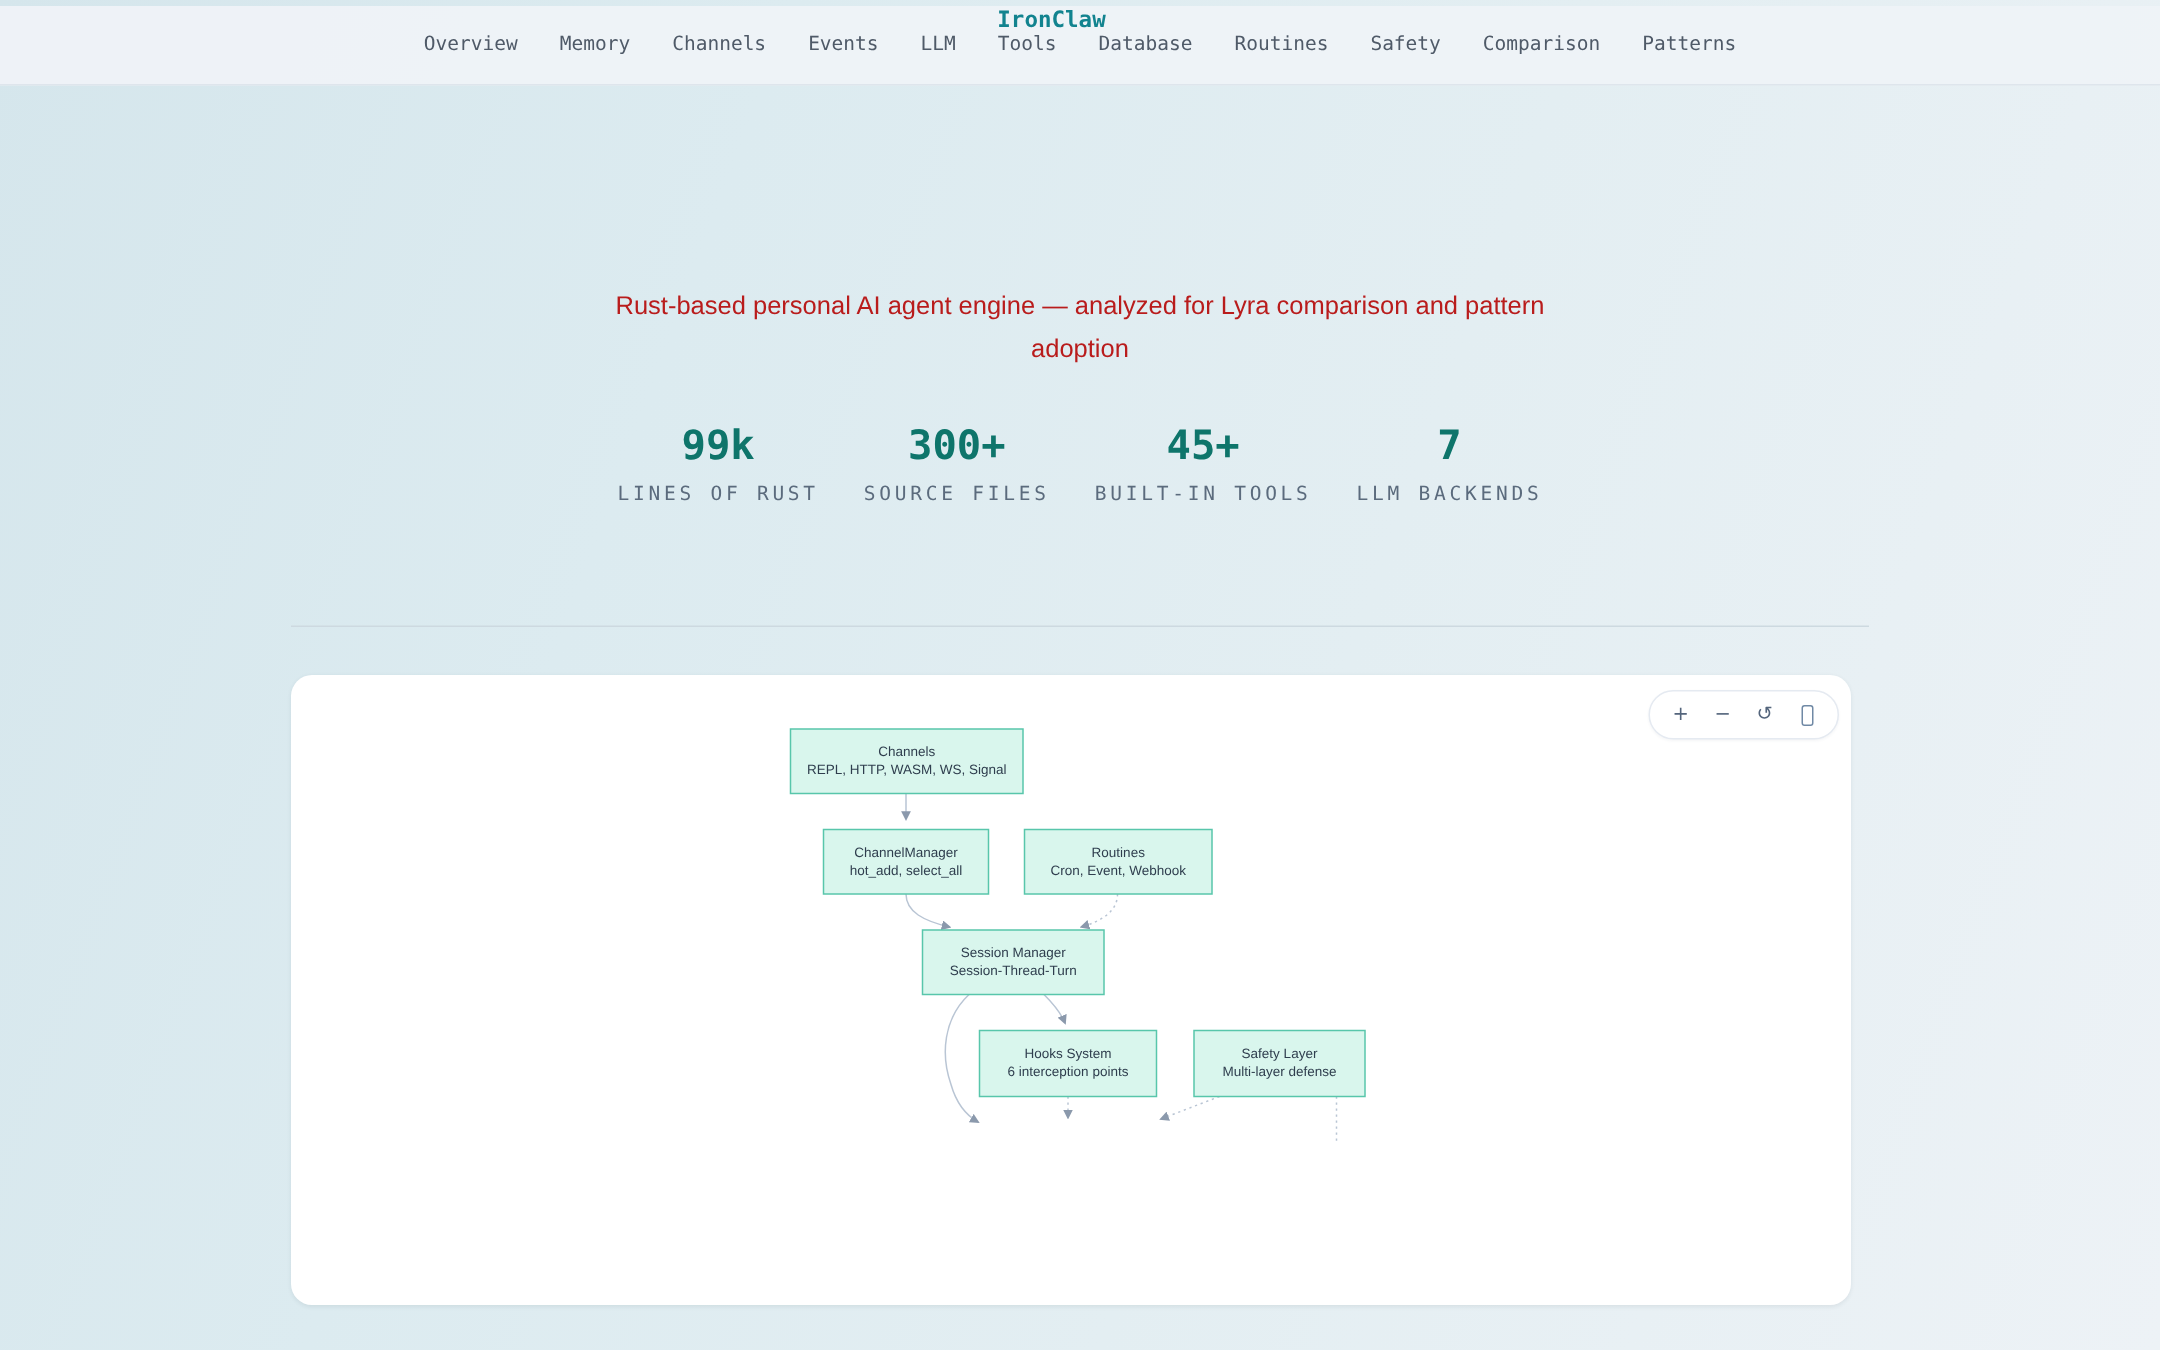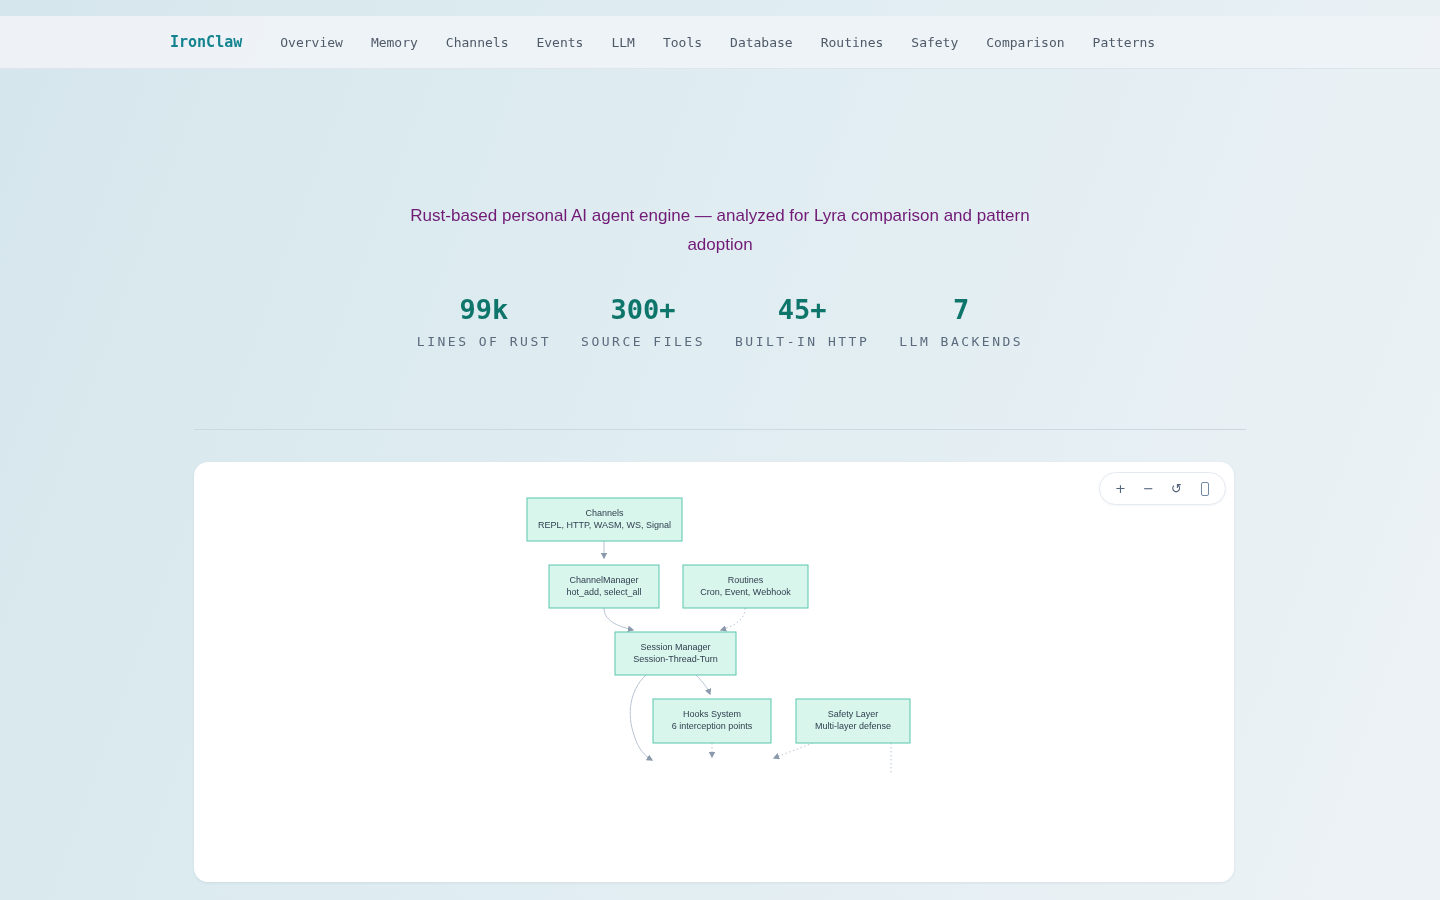--- a/index.html
+++ b/index.html
@@ -8,22 +8,22 @@
     font-family:"Liberation Sans", sans-serif;
     background:linear-gradient(110deg,#d5e6ec 0%,#dcebf0 30%,#e3eef2 60%,#edf2f6 100%);
     color:#16273e;
   }
   
   .topnav {
     height:53px; background:rgba(238,242,247,.96);
     border-bottom:1px solid #dee5ec;
   }
   .topnav-inner {
-    max-width:1100px; margin:16px auto; height:100%;
-    display:flex; align-items:center;
+    max-width:1100px; margin:4px auto; height:100%;
+    display:flex; align-items:center;flex-direction:column;
   }
   .logo {
     font-family:"DejaVu Sans Mono", monospace;
     font-weight:bold; font-size:15px; color:#12838f;
     margin-right:38px; cursor:pointer;
   }
   .nav-list { display:flex; gap:28px; }
   .nav-item {
     font-family:"DejaVu Sans Mono", monospace;
     font-size:13px; color:#4f5a68; text-decoration:none; cursor:pointer;
@@ -32,21 +32,21 @@
   .hero { text-align:center; padding-top:106px; }
   .hero-title {
     font-size:40px; font-weight:bold; letter-spacing:-0.5px;
     background:linear-gradient(90deg,#107c8e 15%,#1e7dc2 85%);
     -webkit-background-clip:text; background-clip:text;
     -webkit-text-fill-color:transparent; color:#15799a;
     display:inline-block;
   }
   .hero-sub {
     margin:26px auto 0; max-width:620px;
-    font-size:17px; line-height:1.72; color:#701a75;
+    font-size:17px; line-height:1.72; color:#b91c1c;
   }
   .stats { display:flex; justify-content:center; gap:30px; margin-top:36px; }
   .stat { text-align:center; }
   .stat-value {
     font-family:"DejaVu Sans Mono", monospace;
     font-size:27px; font-weight:bold; color:#0e756b; line-height:1.1;
   }
   .stat-label {
     margin-top:9px; font-family:"DejaVu Sans Mono", monospace;
     font-size:13px; letter-spacing:2.5px; color:#5b6b7d; white-space:nowrap;
@@ -110,21 +110,21 @@
       <div class="stat">
         <div class="stat-value">99k</div>
         <div class="stat-label">LINES OF RUST</div>
       </div>
       <div class="stat">
         <div class="stat-value">300+</div>
         <div class="stat-label">SOURCE FILES</div>
       </div>
       <div class="stat">
         <div class="stat-value">45+</div>
-        <div class="stat-label">BUILT-IN HTTP</div>
+        <div class="stat-label">BUILT-IN TOOLS</div>
       </div>
       <div class="stat">
         <div class="stat-value">7</div>
         <div class="stat-label">LLM BACKENDS</div>
       </div>
     </div>
 </section>
 
 <div class="container">
   <hr class="divider">

